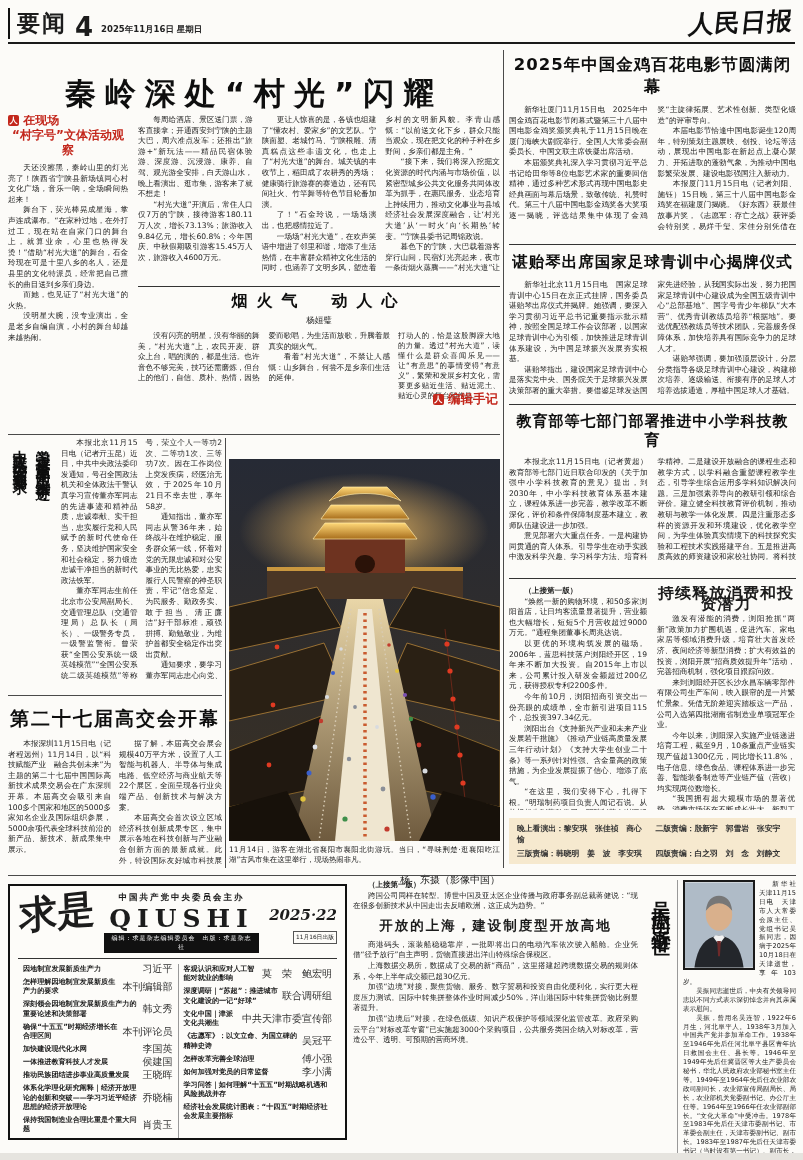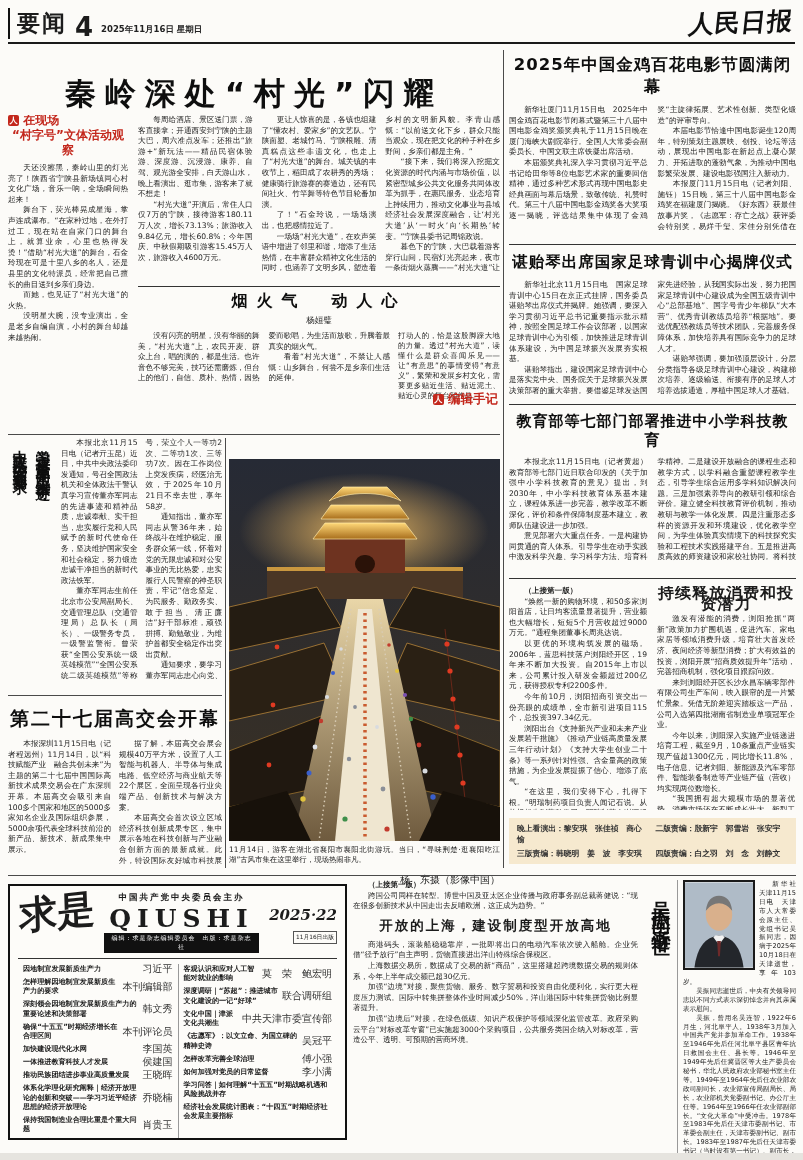--- a/index.html
+++ b/index.html
@@ -300,21 +300,21 @@
         <p>“焕然一新的购物环境，和50多家浏阳首店，让日均客流量显著提升，营业额也大幅增长，短短5个月营收超过9000万元。”通程集团董事长周兆达说。</p>
         <p>以更优的环境构筑发展的磁场。2006年，蓝思科技落户浏阳经开区，19年来不断加大投资。自2015年上市以来，公司累计投入研发金额超过200亿元，获得授权专利2200多件。</p>
         <p>今年前10月，浏阳招商引资交出一份亮眼的成绩单，全市新引进项目115个，总投资397.34亿元。</p>
         <p>浏阳出台《支持新兴产业和未来产业发展若干措施》《推动产业链高质量发展三年行动计划》《支持大学生创业二十条》等一系列针对性强、含金量高的政策措施，为企业发展提振了信心、增添了底气。</p>
         <p>“在这里，我们安得下心，扎得下根。”明瑞制药项目负责人闻记石说。从扎根起步到蓬勃发展，明瑞制药在浏阳经开区进行了3次投资，每次投资都会新建一个厂区，投资额也从第一次的1亿多元，增加到第三次的10.2亿元。</p>
       </div>
       <div class="ly-col t-body">
         <div id="ly-subhead">持续释放消费和投资潜力</div>
         <p>激发有潜能的消费，浏阳抢抓“两新”政策加力扩围机遇，促进汽车、家电家居等领域消费升级，培育壮大首发经济、夜间经济等新型消费；扩大有效益的投资，浏阳开展“招商质效提升年”活动，完善招商机制，强化项目跟踪问效。</p>
         <p>来到浏阳经开区长沙永昌车辆零部件有限公司生产车间，映入眼帘的是一片繁忙景象。凭借无阶差迎宾踏板这一产品，公司入选第四批湖南省制造业单项冠军企业。</p>
-        <p>今年以来，浏阳深入实施产业链递进培育工程，截至9月，10条重点产业链实现产值超1300亿元，同比增长11.8%，电子信息、记者刘阳、新能源及汽车零部件、智能装备制造等产业链产值（营收）均实现两位数增长。</p>
+        <p>今年以来，浏阳深入实施产业链递进培育工程，截至9月，10条重点产业链实现产值超1300亿元，同比增长11.8%，电子信息、绿色食品、课程体系进一步完善、智能装备制造等产业链产值（营收）均实现两位数增长。</p>
         <p>“我国拥有超大规模市场的显著优势，消费市场还在不断成长壮大，新型工业化、信息化、城镇化、农业现代化快速发展带来的投资需求空间广阔。展望未来，全方位扩大国内需求，我们有坚实的保障、满满的信心和十足的干劲。”向正波说。</p>
       </div>
     </div>
     <div id="credits">
       <span>晚上看演出：黎安琪　张佳祯　商心愉</span>
       <span>二版责编：殷新宇　郭雪岩　张安宇</span>
       <span>三版责编：韩晓明　姜　波　李安琪</span>
       <span>四版责编：白之羽　刘　念　刘静文</span>
     </div>
   </div>

